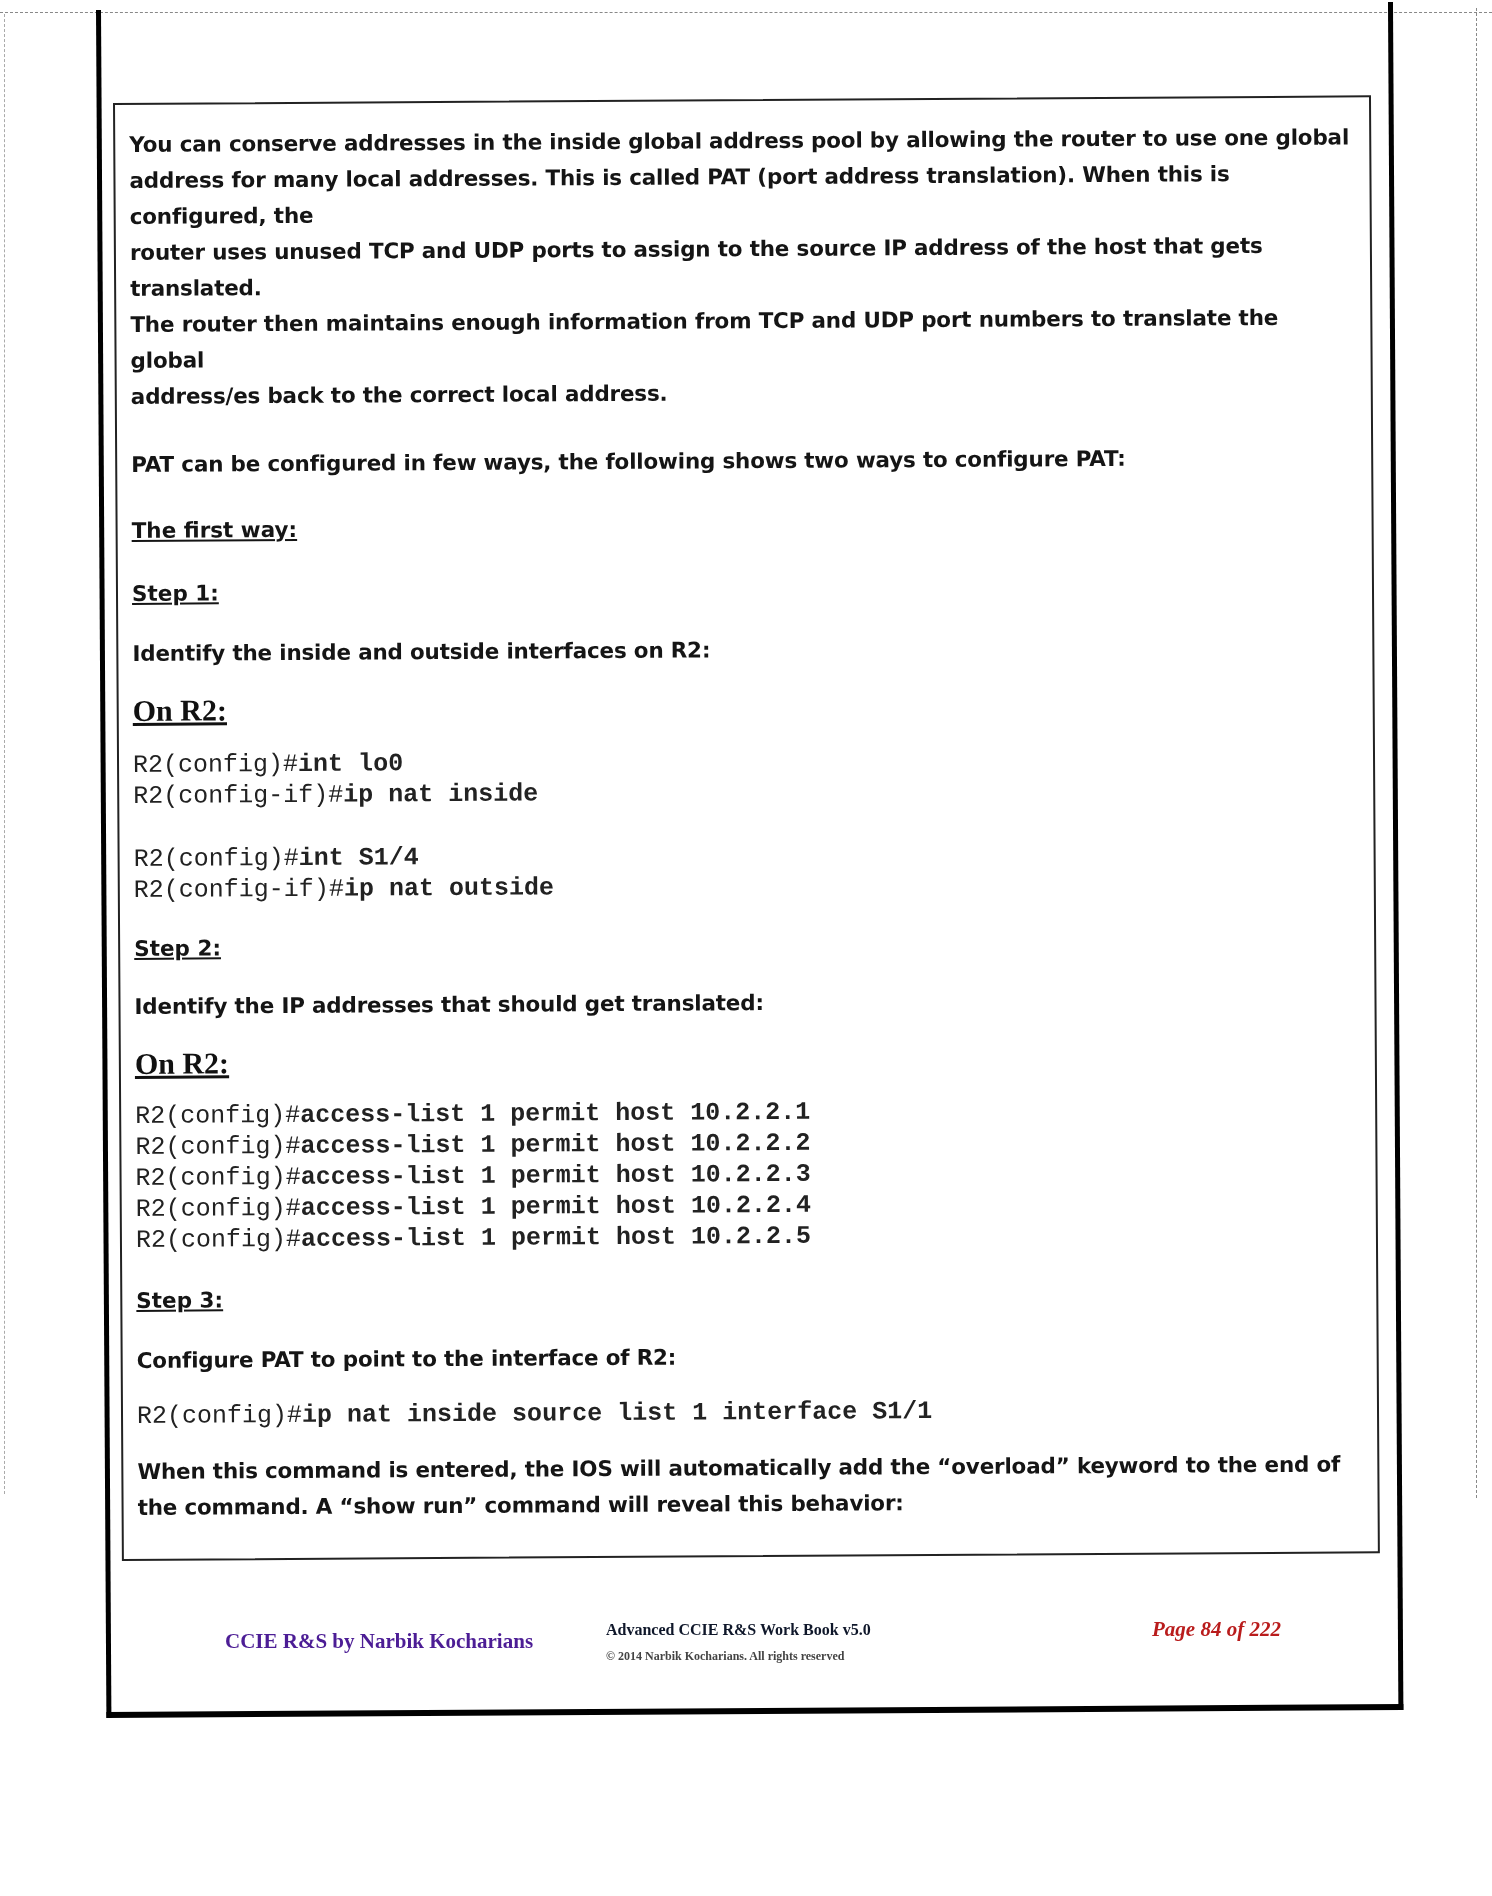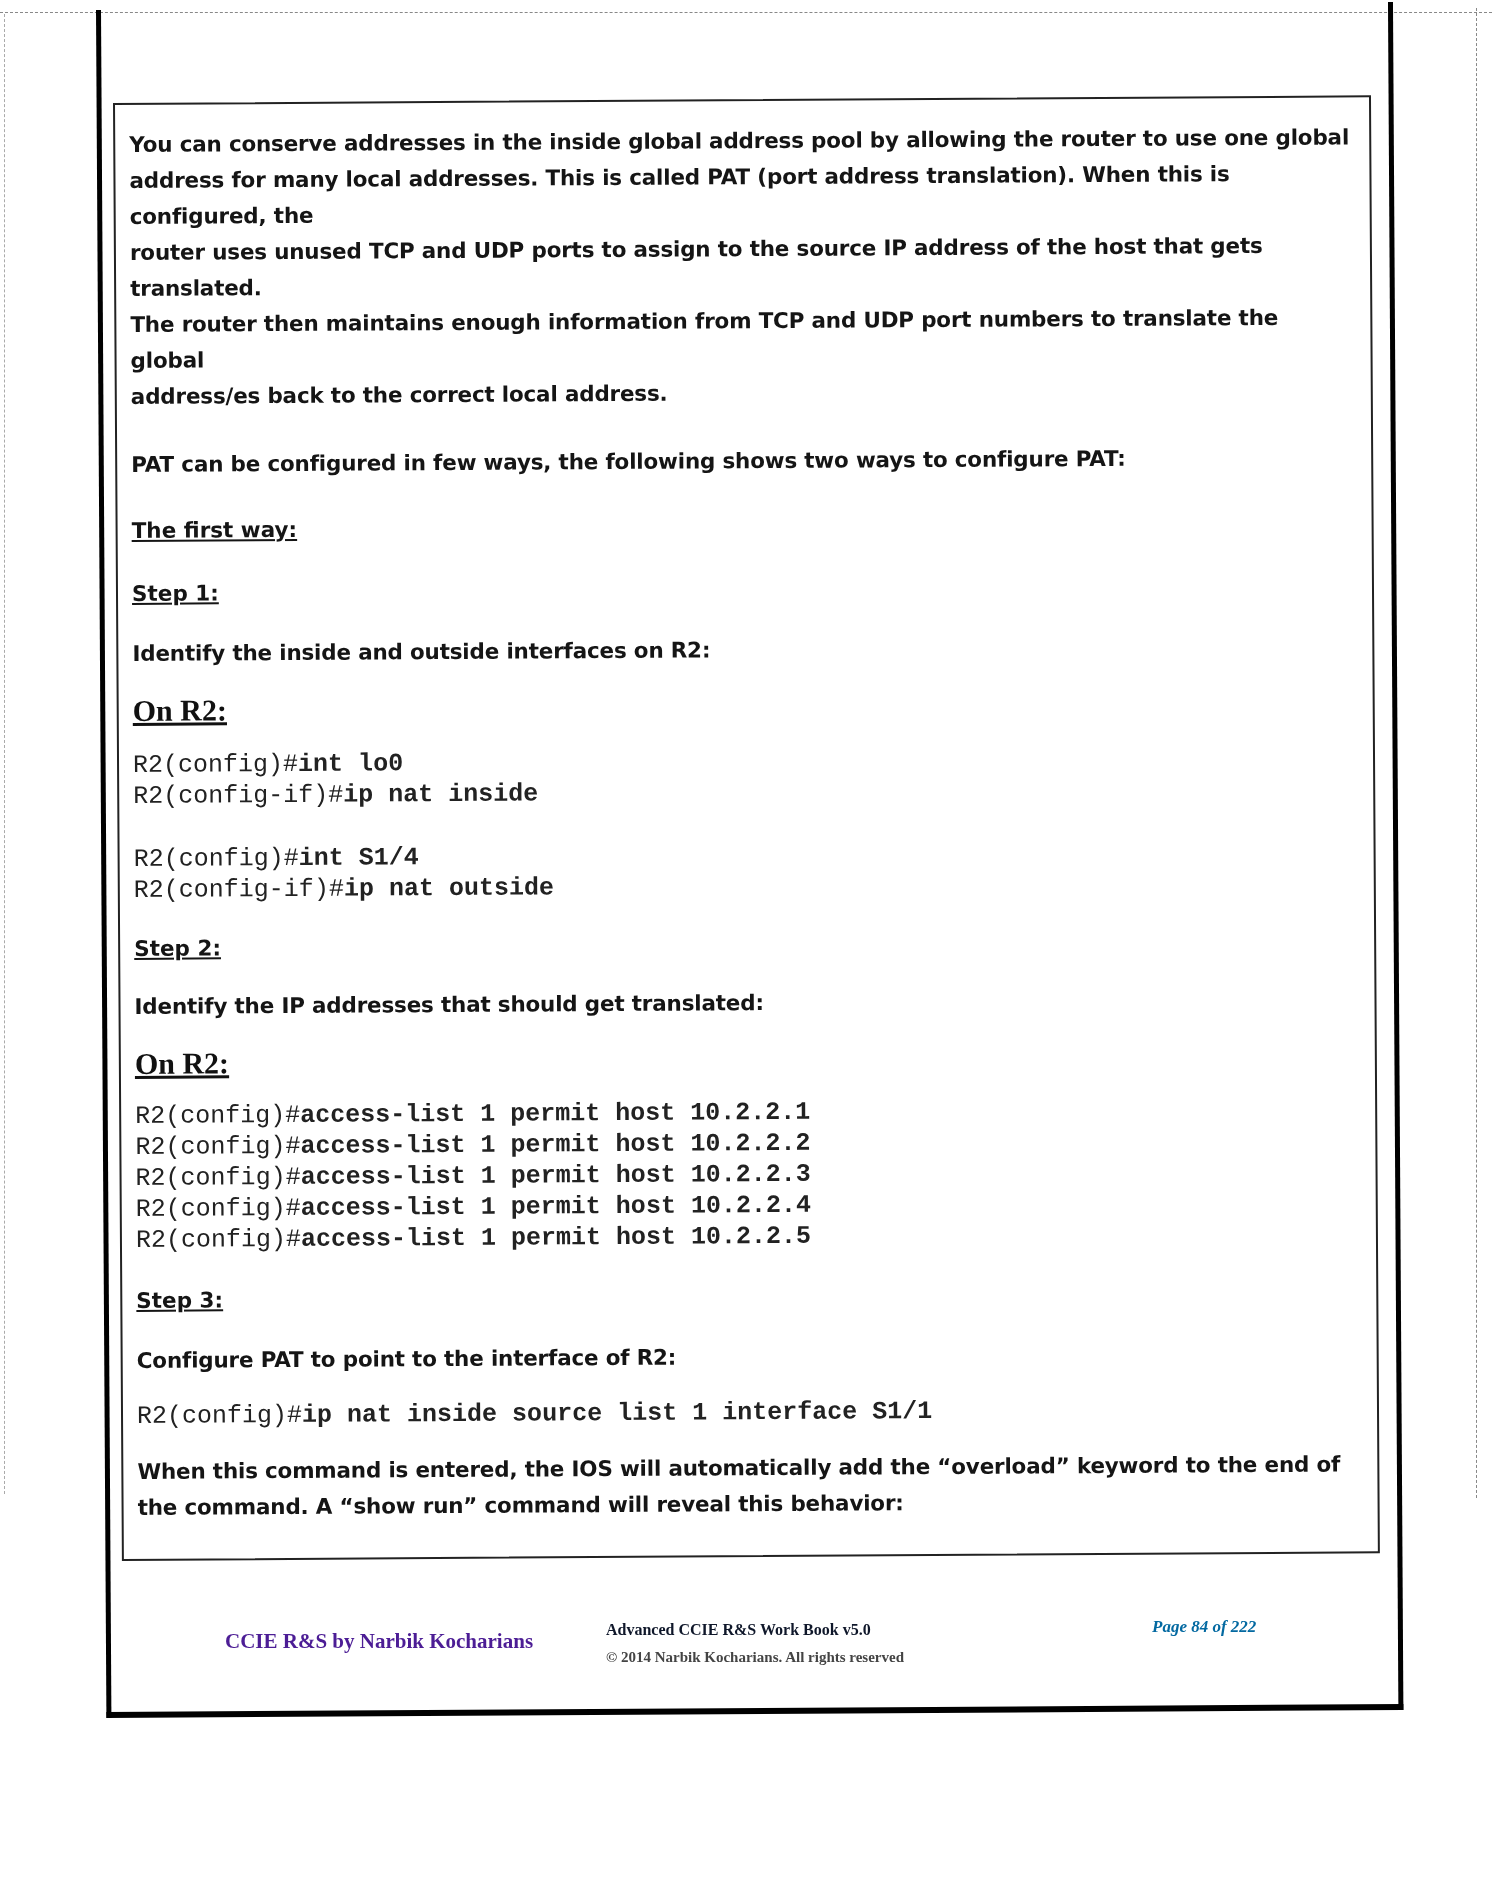--- a/index.html
+++ b/index.html
@@ -120,32 +120,32 @@
       left: 606px;
       top: 4px;
       font-size: 16px;
       font-weight: bold;
       color: #0f172a;
     }
     .footer-copy {
       position: absolute;
       left: 606px;
       top: 32px;
-      font-size: 15px;
+      font-size: 12px;
       font-weight: bold;
       color: #444;
     }
     .footer-right {
       position: absolute;
       left: 1152px;
       top: 0px;
-      font-size: 17px;
+      font-size: 21px;
       font-style: italic;
       font-weight: bold;
-      color: #0369a1;
+      color: #b91c1c;
     }
   </style>
 </head>
 <body>
 
 <div class="scan-top-line"></div>
 <div class="scan-left-line"></div>
 <div class="scan-right-line"></div>
 <div class="page-frame"></div>
 

